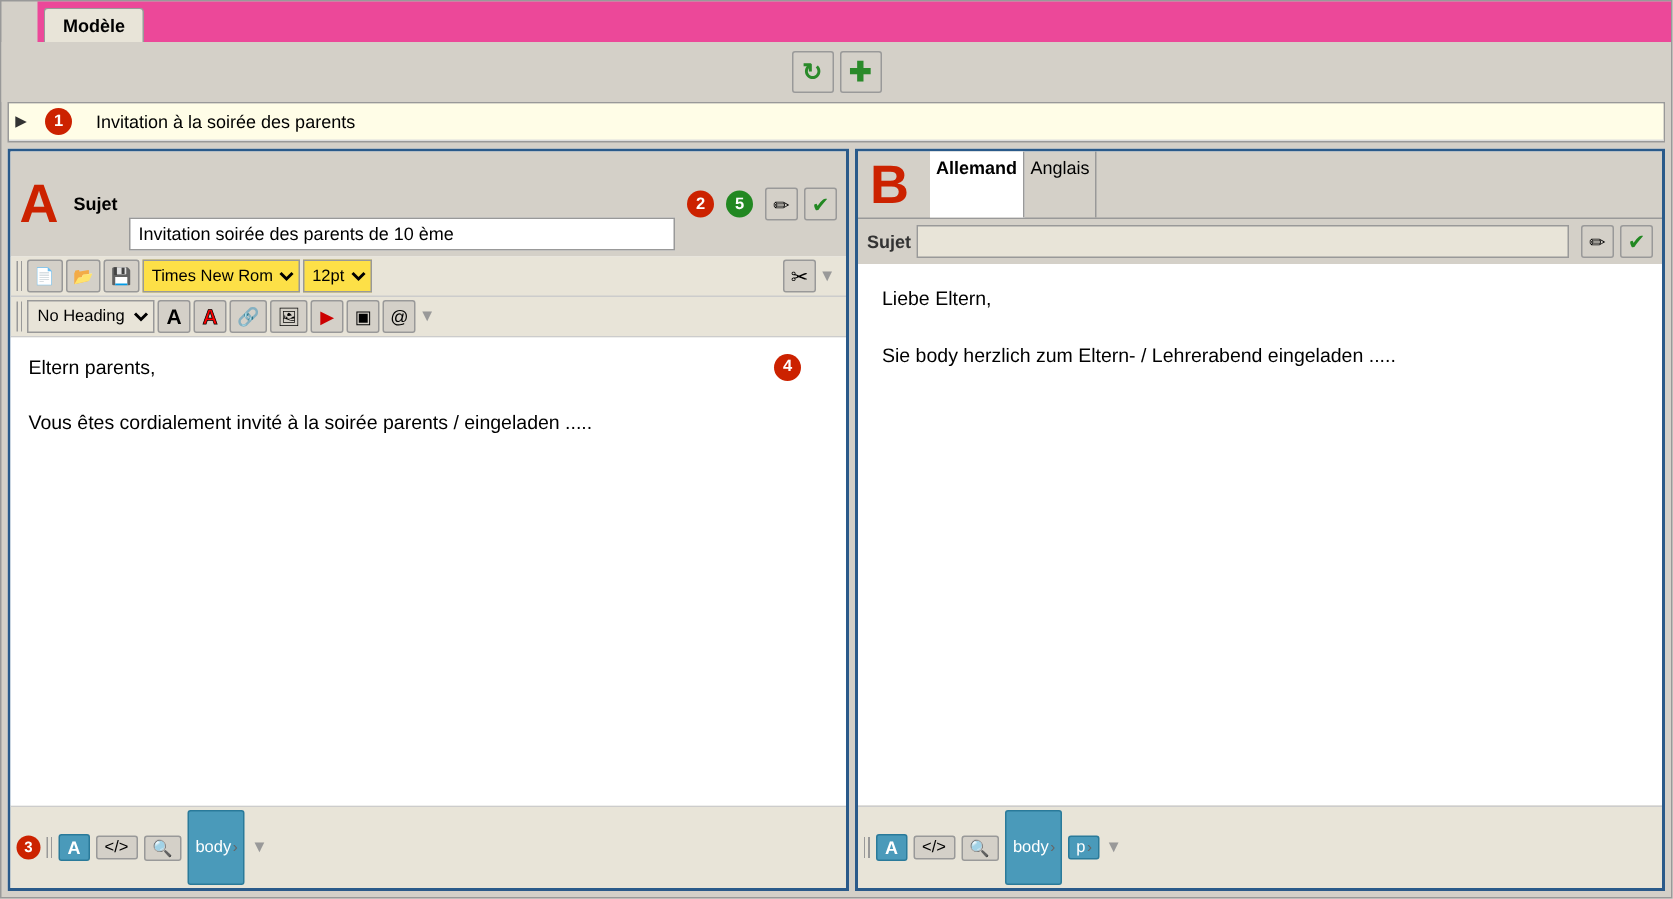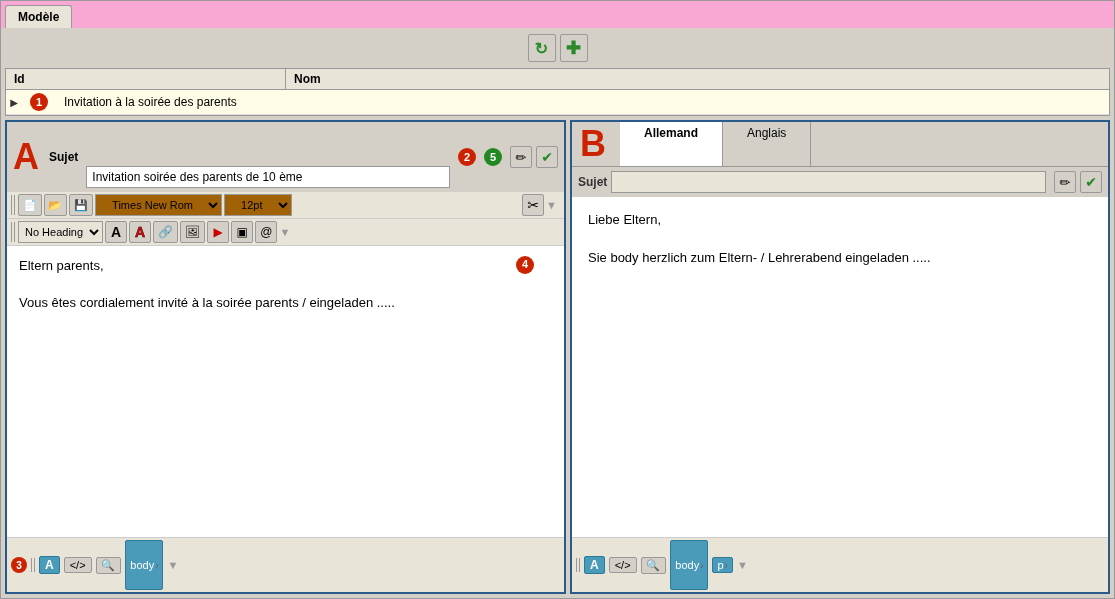--- a/index.html
+++ b/index.html
@@ -17,22 +17,23 @@
       height: 599px;
       background: #d4d0c8;
       border: 1px solid #999;
       display: flex;
       flex-direction: column;
     }
 
     
     .tab-bar {
       display: flex;
-      background: #f9a8d4;
+      background: #ec4899;
       padding: 4px 0 0 4px;
+      margin-left: 24px;
     }
     .tab {
       padding: 4px 12px;
       background: #d4d0c8;
       border: 1px solid #999;
       border-bottom: none;
       cursor: pointer;
       font-size: 12px;
       border-radius: 3px 3px 0 0;
     }
@@ -170,25 +171,25 @@
       cursor: pointer;
       font-size: 11px;
       min-width: 22px;
       height: 22px;
       display: flex;
       align-items: center;
       justify-content: center;
     }
 
     .font-select {
-      padding: 1px 12px;
+      padding: 1px 1px;
       border: 1px solid #999;
       font-size: 11px;
       height: 22px;
-      background: #a16207;
+      background: #fde047;
       cursor: pointer;
     }
     .heading-select {
       padding: 1px 2px;
       border: 1px solid #999;
       font-size: 11px;
       height: 22px;
       background: #e8e4d8;
       cursor: pointer;
     }
@@ -243,21 +244,21 @@
       background: white;
       margin-left: 4px;
     }
 
     .right-panel-tabs {
       display: flex;
       background: #d4d0c8;
       border-bottom: 1px solid #999;
     }
     .right-tab {
-      padding: 4px 24px;
+      padding: 4px 4px;
       font-size: 12px;
       cursor: pointer;
       border-right: 1px solid #999;
     }
     .right-tab.active {
       background: white;
       font-weight: bold;
     }
 
     .right-subject-row {
@@ -387,24 +388,20 @@
   <div class="top-toolbar">
     <div class="icon-btn">
       <span style="font-size:16px; color:#2a8a2a; font-weight:bold;">↻</span>
     </div>
     <div class="icon-btn">
       <span style="font-size:18px; color:#2a8a2a; font-weight:bold;">✚</span>
     </div>
   </div>
 
   <div class="table-area">
-    <div class="table-header">
-      <div class="table-header-cell">Id</div>
-      <div class="table-header-cell">Nom</div>
-    </div>
     <div class="table-row">
       <span class="table-row-arrow">▶</span>
       <div class="table-cell" style="display:flex; align-items:center; justify-content:flex-end; padding-right:8px;">
         <span class="badge badge-red">1</span>
       </div>
       <div class="table-cell">Invitation à la soirée des parents</div>
     </div>
   </div>
 
   <div class="content-split">

